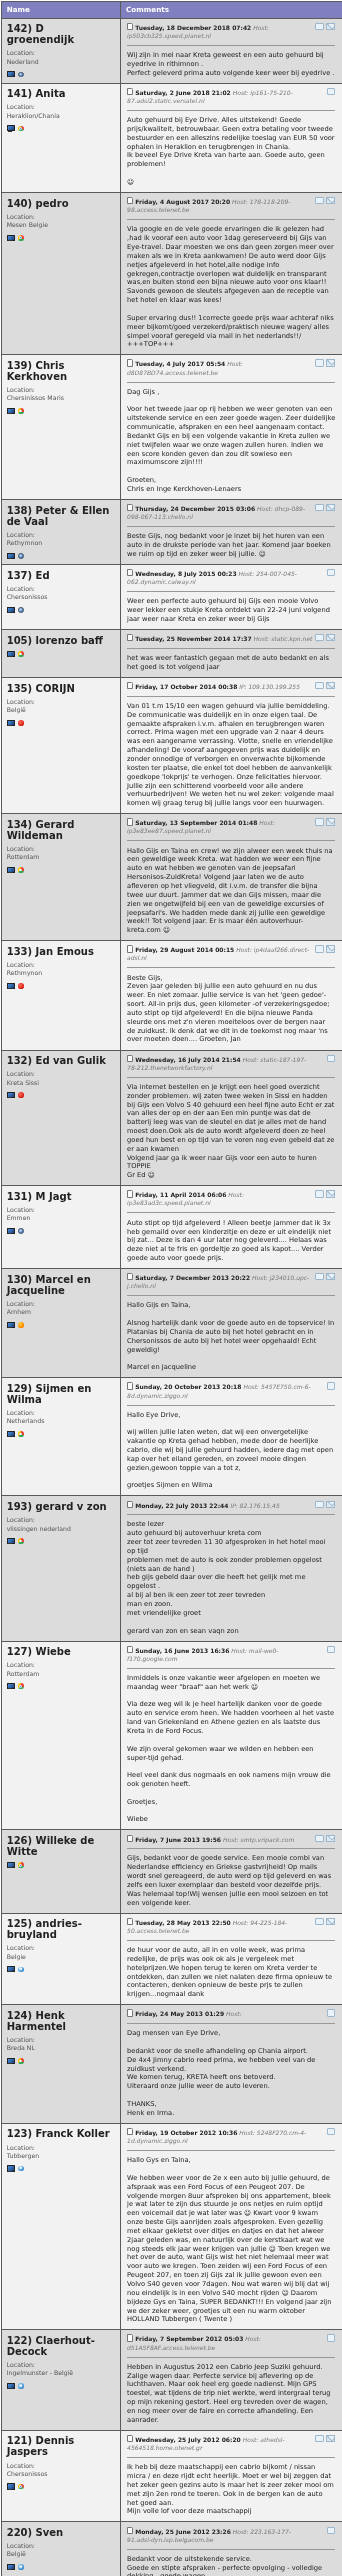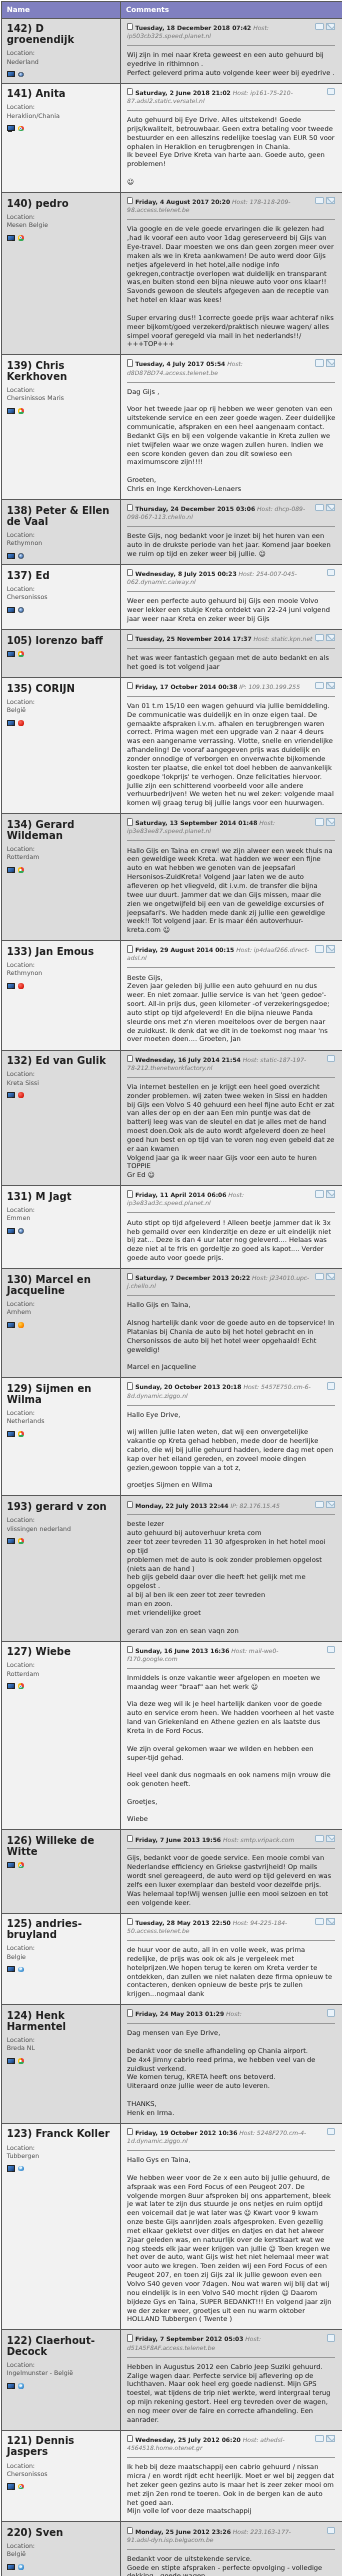--- a/index.html
+++ b/index.html
@@ -664,21 +664,21 @@
     </td>
     <td class="comment-cell">
       <div class="meta">
         <span class="doc-icon"></span><b>Wednesday, 25 July 2012 06:20</b> <i>Host: athedsl-4564518.home.otenet.gr</i>
         <span class="meta-icons">
           <span class="bubble-icon"></span>
           <span class="mail-icon"></span>
         </span>
       </div>
       <hr class="sep">
-      <div class="comment-text">Ik heb bij deze maatschappij een cabrio gehuurd / nissan micra / en wordt rijdt echt heerlijk. Moet er wel bij zeggen dat het zeker geen gezins auto is maar het is zeer zeker mooi om met zijn 2en rond te toeren. Ook in de bergen kan de auto het goed aan.
+      <div class="comment-text">Ik heb bij deze maatschappij een cabrio bijkomt / nissan micra / en deze rijdt echt heerlijk. Moet er wel bij zeggen dat het zeker geen gezins auto is maar het is zeer zeker mooi om met zijn 2en rond te toeren. Ook in de bergen kan de auto het goed aan.
 Mijn volle lof voor deze maatschappij</div>
     </td>
   </tr>
 
   <tr class="dark">
     <td class="name-cell">
       <div class="entry-name">220) Sven</div>
       <div class="loc-label">Location:</div>
       <div class="loc-value">België</div>
       <div class="icons">

